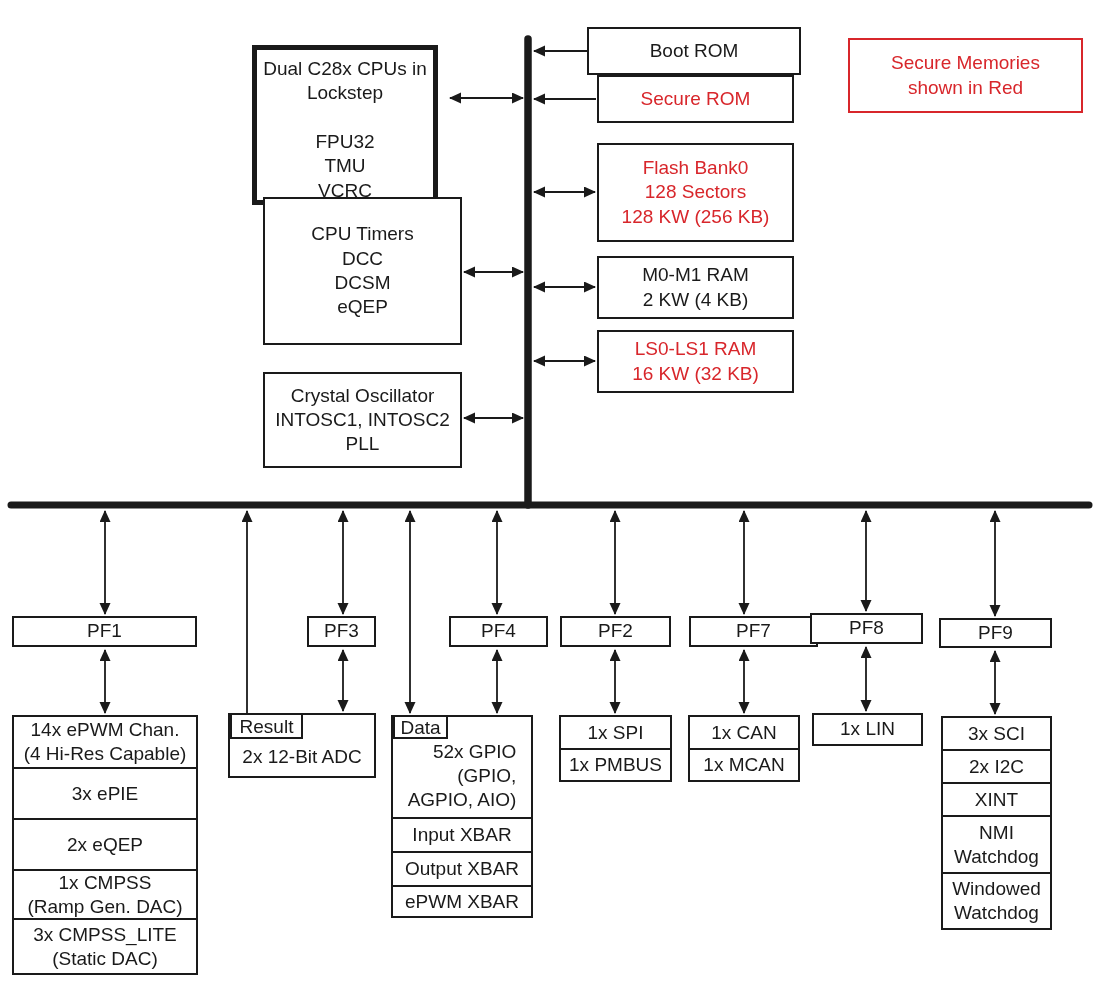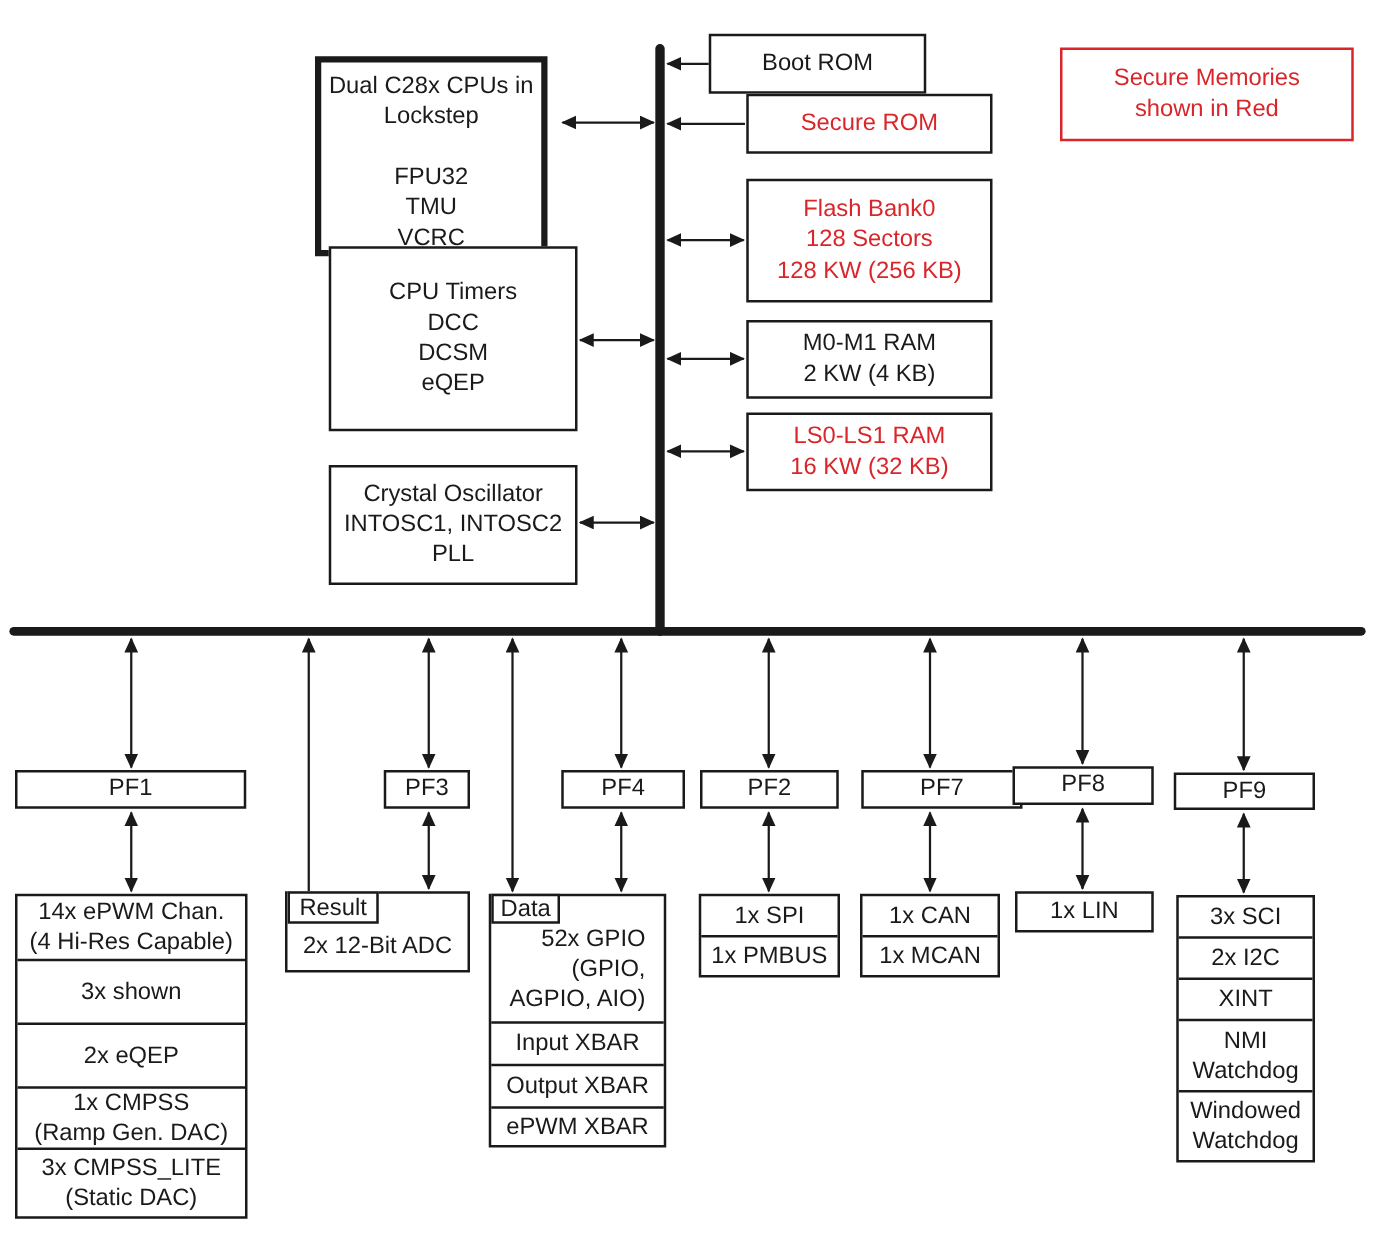--- a/index.html
+++ b/index.html
@@ -94,21 +94,21 @@
 
   <div class="box" style="left:263px; top:197px; width:199px; height:148px;">CPU Timers
 DCC
 DCSM
 eQEP</div>
 
   <div class="box" style="left:263px; top:372px; width:199px; height:96px;">Crystal Oscillator
 INTOSC1, INTOSC2
 PLL</div>
 
-  <div class="box" style="left:567px; top:27px; width:174px; height:48px;">Boot ROM</div>
+  <div class="box" style="left:587px; top:27px; width:214px; height:48px;">Boot ROM</div>
   <div class="box secure" style="left:597px; top:75px; width:197px; height:48px;">Secure ROM</div>
   <div class="box secure" style="left:597px; top:143px; width:197px; height:99px;">Flash Bank0
 128 Sectors
 128 KW (256 KB)</div>
   <div class="box" style="left:597px; top:256px; width:197px; height:63px;">M0-M1 RAM
 2 KW (4 KB)</div>
   <div class="box secure" style="left:597px; top:330px; width:197px; height:63px;">LS0-LS1 RAM
 16 KW (32 KB)</div>
 
   <div class="box secure red-border" style="left:848px; top:38px; width:235px; height:75px;">Secure Memories
@@ -118,21 +118,21 @@
   <div class="box" style="left:307px; top:616px; width:69px;  height:31px;">PF3</div>
   <div class="box" style="left:449px; top:616px; width:99px;  height:31px;">PF4</div>
   <div class="box" style="left:560px; top:616px; width:111px; height:31px;">PF2</div>
   <div class="box" style="left:689px; top:616px; width:129px; height:31px;">PF7</div>
   <div class="box" style="left:810px; top:613px; width:113px; height:31px;">PF8</div>
   <div class="box" style="left:939px; top:618px; width:113px; height:30px;">PF9</div>
 
   <div class="stack" style="left:12px; top:715px; width:186px; height:260px;">
     <div class="cell" style="height:50px;">14x ePWM Chan.
 (4 Hi-Res Capable)</div>
-    <div class="cell" style="height:51px;">3x shown</div>
+    <div class="cell" style="height:51px;">3x ePIE</div>
     <div class="cell" style="height:51px;">2x eQEP</div>
     <div class="cell" style="height:49px;">1x CMPSS
 (Ramp Gen. DAC)</div>
     <div class="cell grow">3x CMPSS_LITE
 (Static DAC)</div>
   </div>
 
   <div class="box" style="left:228px; top:713px; width:148px; height:65px; padding-top:24px;">2x 12-Bit ADC</div>
   <div class="tab" style="left:230px; top:713px; width:73px; height:26px;">Result</div>
 

